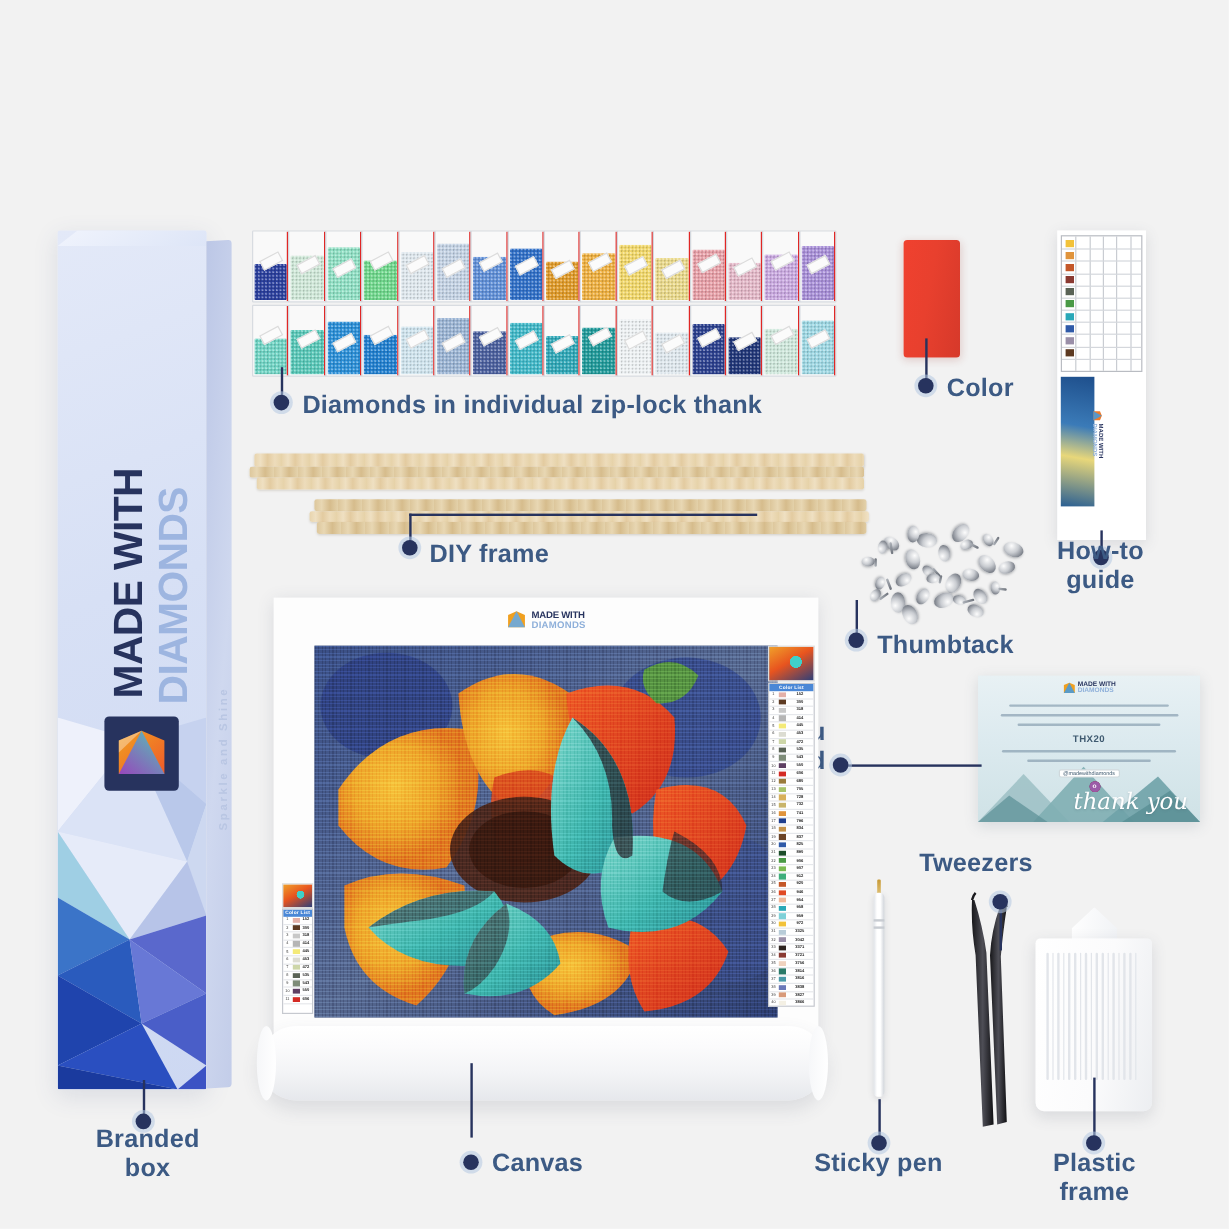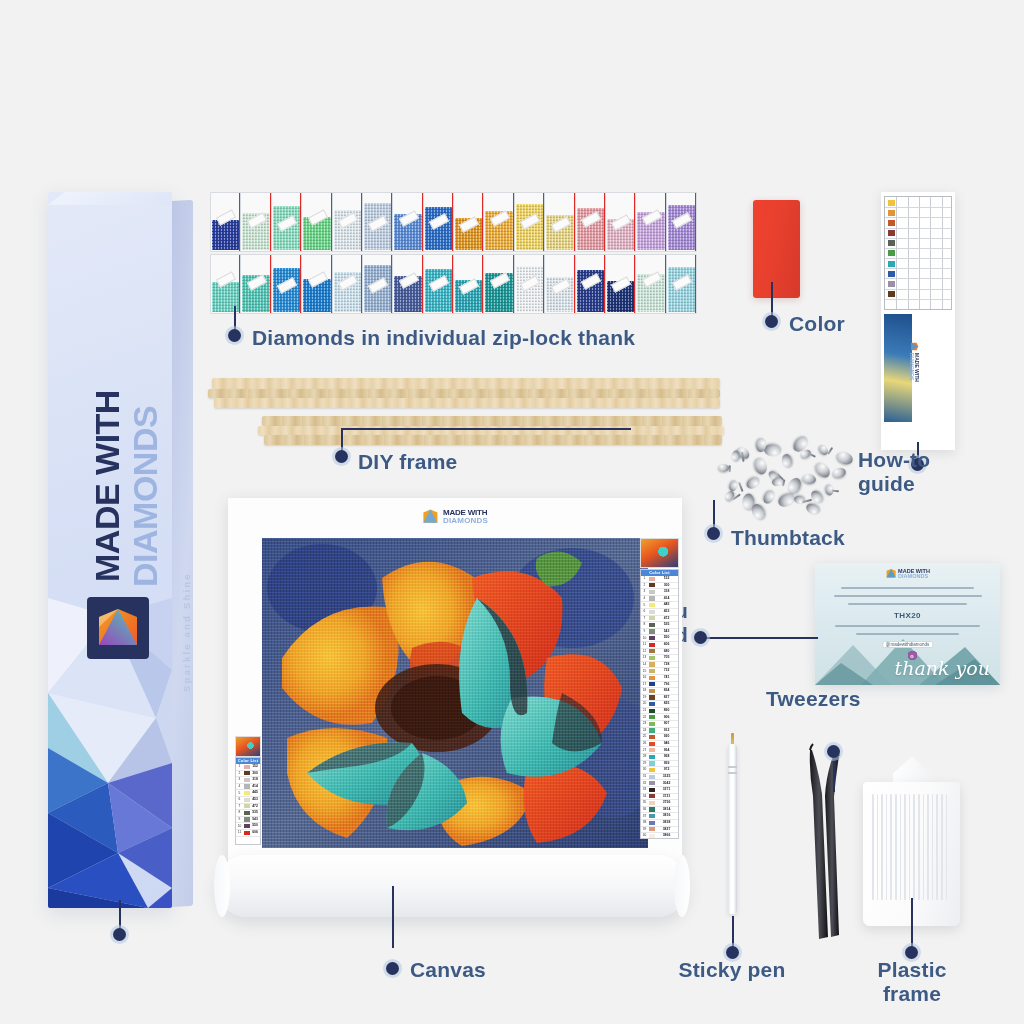--- a/index.html
+++ b/index.html
@@ -292,20 +292,22 @@
           <polygon points="4,40 23,4 42,40" fill="url(#lgB)" opacity=".88"></polygon>
           <polygon points="4,12 23,4 4,22" fill="#ffffff" opacity=".35"></polygon>
         </svg>
       </div>
     </div>
     <div class="box-side"></div>
     <div class="bx-tag">Sparkle and Shine</div>
   </div>
   <div class="abs leader v" style="left:119px;top:900px;height:32px;"></div>
   <div class="abs dot" style="left:113px;top:928px;"></div>
+  <div class="abs label" style="left:58px;top:938px;width:130px;text-align:center;">Branded
+box</div>
 
   <div class="abs" id="bags1" style="left:210px;top:192px;width:486px;height:58px;">
       <div class="bag" style="left: 0px; width: 29.375px;">
         <div class="fill" style="height: 30px; background: radial-gradient(circle at 20% 30%, rgba(255, 255, 255, 0.45) 0px, rgba(255, 255, 255, 0.45) 0.6px, transparent 0.9px) 0% 0% / 3px 3px, radial-gradient(circle at 65% 70%, rgba(0, 0, 0, 0.2) 0px, rgba(0, 0, 0, 0.2) 0.6px, transparent 0.9px) 0% 0% / 3px 3px rgb(42, 63, 158);"></div>
         <div class="zip"></div>
         <div class="tag" style="top: 34%;"></div>
       </div>
       <div class="bag" style="left: 30.375px; width: 29.375px;">
         <div class="fill" style="height: 37px; background: radial-gradient(circle at 20% 30%, rgba(255, 255, 255, 0.45) 0px, rgba(255, 255, 255, 0.45) 0.6px, transparent 0.9px) 0% 0% / 3px 3px, radial-gradient(circle at 65% 70%, rgba(0, 0, 0, 0.2) 0px, rgba(0, 0, 0, 0.2) 0.6px, transparent 0.9px) 0% 0% / 3px 3px rgb(207, 232, 216);"></div>
         <div class="zip"></div>
@@ -523,21 +525,21 @@
         </svg>
         <div style="line-height:.9;">
           <div style="font-size:5px;font-weight:bold;color:#27335e;">MADE WITH</div>
           <div style="font-size:5px;font-weight:bold;color:#8fb0da;">DIAMONDS</div>
         </div>
       </div>
     </div>
   </div>
   <div class="abs leader v" style="left:917px;top:442px;height:20px;"></div>
   <div class="abs dot" style="left:911px;top:458px;"></div>
-  <div class="abs label" style="left:858px;top:448px;width:118px;">How-to
+  <div class="abs label" style="left:858px;top:448px;width:118px;text-align:center;">How-to
 guide</div>
 
   <div class="abs" id="tacks" style="left:706px;top:434px;width:150px;height:88px;">
       <div class="tack" style="left: 12px; top: 30px; width: 11px; height: 7.92px; transform: rotate(0deg);"></div>
       <div class="tack-pin" style="left: 19.7px; top: 33.74px; width: 7px; height: 1.6px; transform: rotate(-90deg);"></div>
       <div class="tack" style="left: 30px; top: 14px; width: 14px; height: 10.08px; transform: rotate(37deg);"></div>
       <div class="tack" style="left: 46px; top: 26px; width: 17px; height: 12.24px; transform: rotate(74deg);"></div>
       <div class="tack" style="left: 22px; top: 48px; width: 11px; height: 7.92px; transform: rotate(111deg);"></div>
       <div class="tack-pin" style="left: 29.7px; top: 51.74px; width: 10px; height: 1.6px; transform: rotate(69deg);"></div>
       <div class="tack" style="left: 40px; top: 44px; width: 14px; height: 10.08px; transform: rotate(148deg);"></div>
@@ -979,21 +981,21 @@
         </linearGradient>
       </defs>
       <path d="M17,8 Q24,30 27,52 L33,195 L24,197 L18,54 Q14,30 15,8 Z" fill="url(#twG)"></path>
       <path d="M38,14 Q31,34 30,54 L36,195 L44,193 L39,55 Q41,33 44,14 Z" fill="url(#twG)"></path>
       <path d="M15,8 Q16,4 18,2" stroke="#1a1a1e" stroke-width="2" fill="none"></path>
       <path d="M44,14 Q42,8 40,5" stroke="#1a1a1e" stroke-width="2" fill="none"></path>
     </svg>
   </div>
   <div class="abs leader v" style="left:833px;top:758px;height:34px;"></div>
   <div class="abs dot" style="left:827px;top:745px;"></div>
-  <div class="abs label" style="left:766px;top:687px;text-align:center;">Tweezers</div>
+  <div class="abs label" style="left:766px;top:708px;text-align:center;">Tweezers</div>
 
   <div class="abs tray">
     <div class="tray-spout"></div>
     <div class="tray-body" id="trayBody">
         <div class="tray-rib" style="left: 9px; top: 12px; bottom: 26px;"></div>
         <div class="tray-rib" style="left: 13.6px; top: 12px; bottom: 26px;"></div>
         <div class="tray-rib" style="left: 18.2px; top: 12px; bottom: 26px;"></div>
         <div class="tray-rib" style="left: 22.8px; top: 12px; bottom: 26px;"></div>
         <div class="tray-rib" style="left: 27.4px; top: 12px; bottom: 26px;"></div>
         <div class="tray-rib" style="left: 32px; top: 12px; bottom: 26px;"></div>

